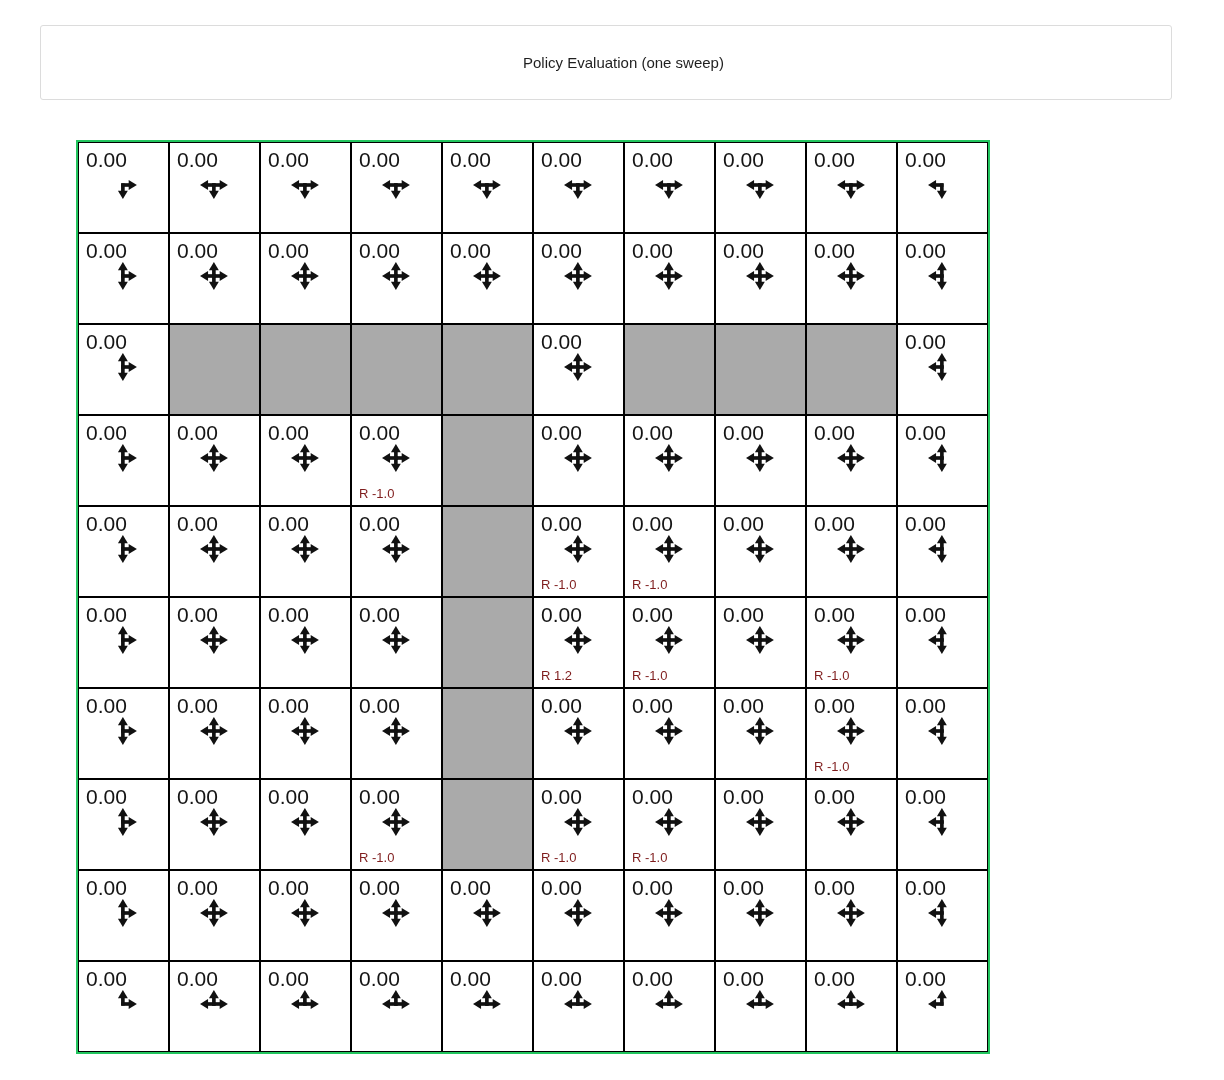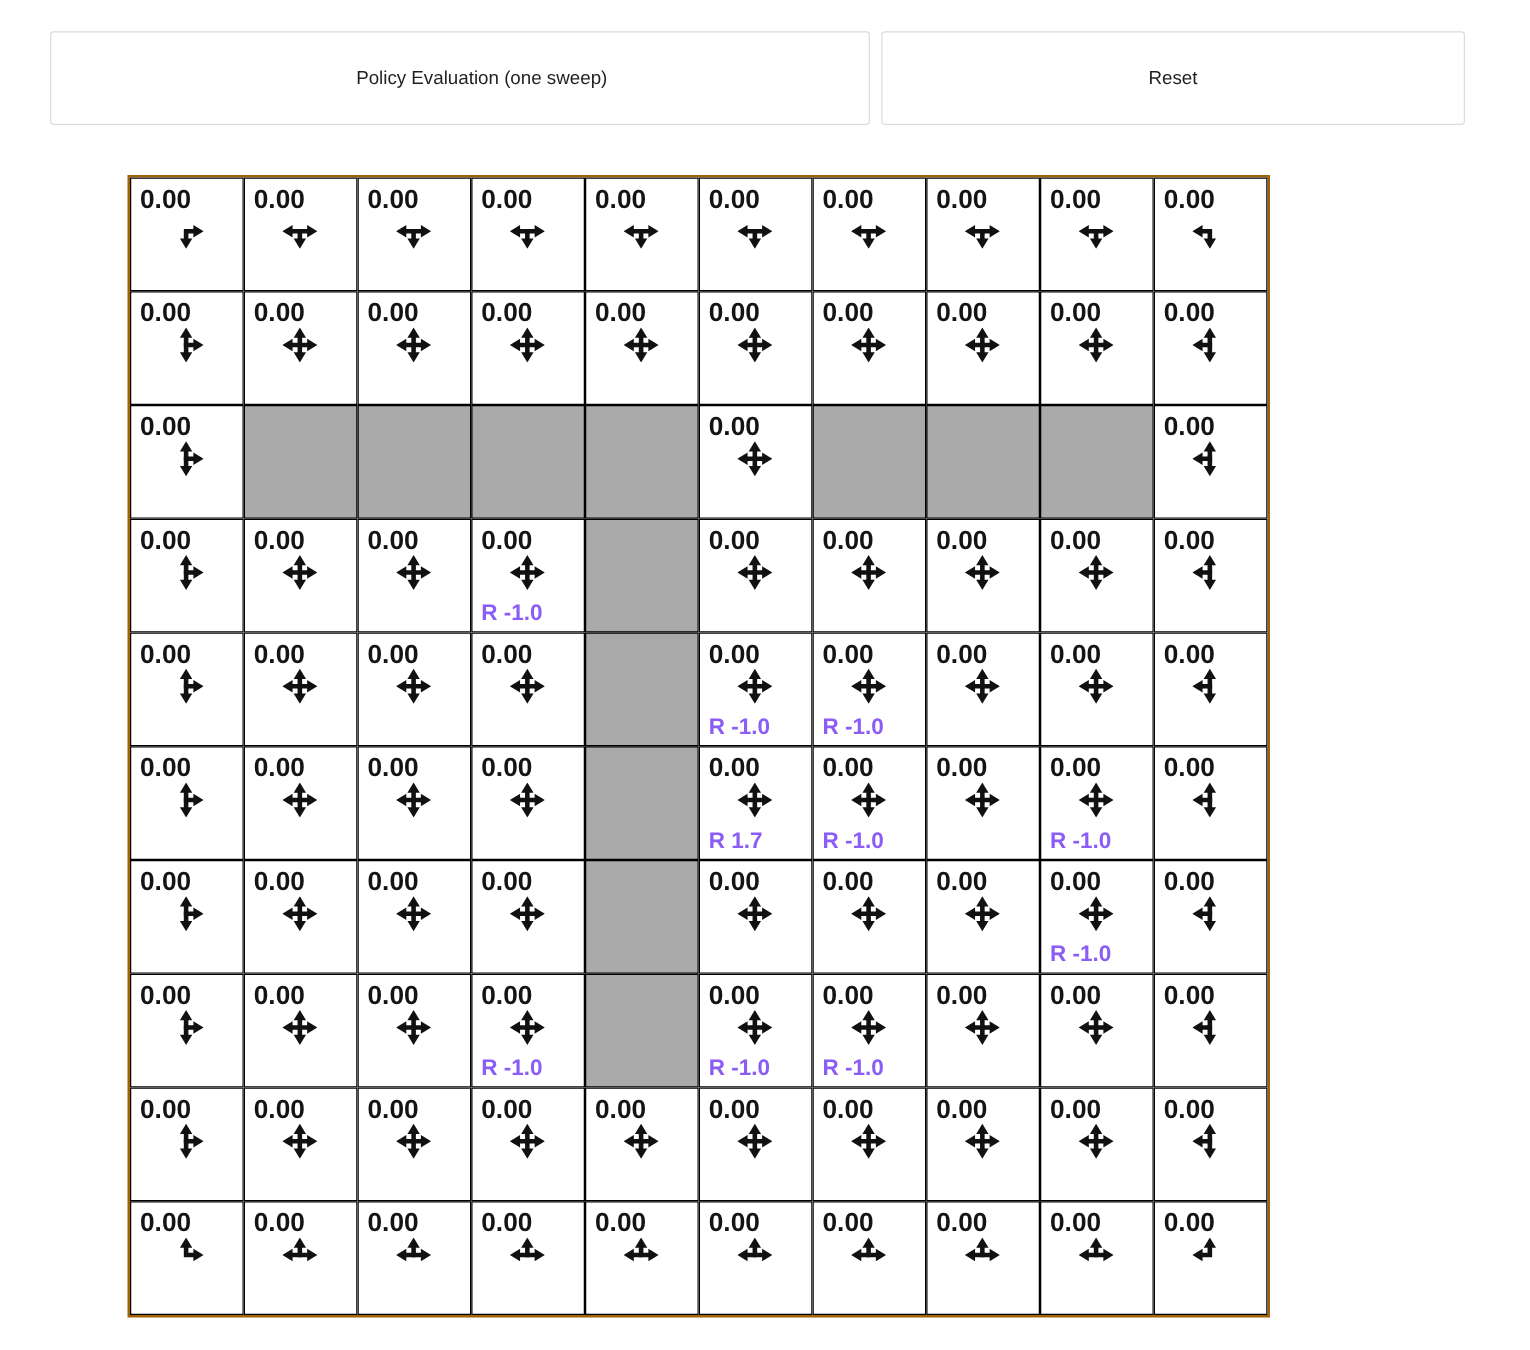--- a/index.html
+++ b/index.html
@@ -26,23 +26,22 @@
     align-items: center;
     justify-content: center;
     cursor: pointer;
     white-space: nowrap;
   }
   .btn-wide { flex: 1.33; padding-left: 35px; }
   .btn-std  { flex: 1; }
   .grid {
     display: grid;
     width: max-content;
-    margin: 40px 0 0 102px;
-    border: 2px solid #a16207;
-    font-weight: bold;
+    margin: 40px 0 0 76px;
+    border: 2px solid #22c55e;
   }
   .cell {
     width: 91px; height: 91px;
     border: 1px solid #000000;
     position: relative;
     background: #ffffff;
     overflow: hidden;
   }
   .cell.wall { background: #aaaaaa; }
   .value {
@@ -53,30 +52,29 @@
   }
   .policy-arrows {
     position: absolute;
     width: 28px; height: 28px;
     left: 50%; top: 28px;
     transform: translateX(-54%);
   }
   .reward {
     position: absolute;
     left: 7px; bottom: 4px;
-    font-size: 18px;
-    color: #8b5cf6;
+    font-size: 13px;
+    color: #7f1d1d;
   }
 </style>
 </head>
 <body>
 
 <div class="toolbar">
   <button class="btn btn-wide">Policy Evaluation (one sweep)</button>
-  <button class="btn btn-std">Reset</button>
 </div>
 
 <div class="grid" style="grid-template-columns: repeat(10, 91px);">
     <div class="cell">
       <div class="value">0.00</div>
       <svg viewBox="0 0 26 26" class="policy-arrows">
         <g transform="rotate(90 13 13)">
           <line x1="13" y1="14.5" x2="13" y2="6" stroke="#111111" stroke-width="3.4"></line>
           <polygon points="13,0 8.4,7.6 17.6,7.6" fill="#111111"></polygon>
         </g>
@@ -960,21 +958,21 @@
         </g>
         <g transform="rotate(180 13 13)">
           <line x1="13" y1="14.5" x2="13" y2="6" stroke="#111111" stroke-width="3.4"></line>
           <polygon points="13,0 8.4,7.6 17.6,7.6" fill="#111111"></polygon>
         </g>
         <g transform="rotate(270 13 13)">
           <line x1="13" y1="14.5" x2="13" y2="6" stroke="#111111" stroke-width="3.4"></line>
           <polygon points="13,0 8.4,7.6 17.6,7.6" fill="#111111"></polygon>
         </g>
       </svg>
-      <div class="reward">R 1.7</div>
+      <div class="reward">R 1.2</div>
     </div>
     <div class="cell">
       <div class="value">0.00</div>
       <svg viewBox="0 0 26 26" class="policy-arrows">
         <g transform="rotate(0 13 13)">
           <line x1="13" y1="14.5" x2="13" y2="6" stroke="#111111" stroke-width="3.4"></line>
           <polygon points="13,0 8.4,7.6 17.6,7.6" fill="#111111"></polygon>
         </g>
         <g transform="rotate(90 13 13)">
           <line x1="13" y1="14.5" x2="13" y2="6" stroke="#111111" stroke-width="3.4"></line>

